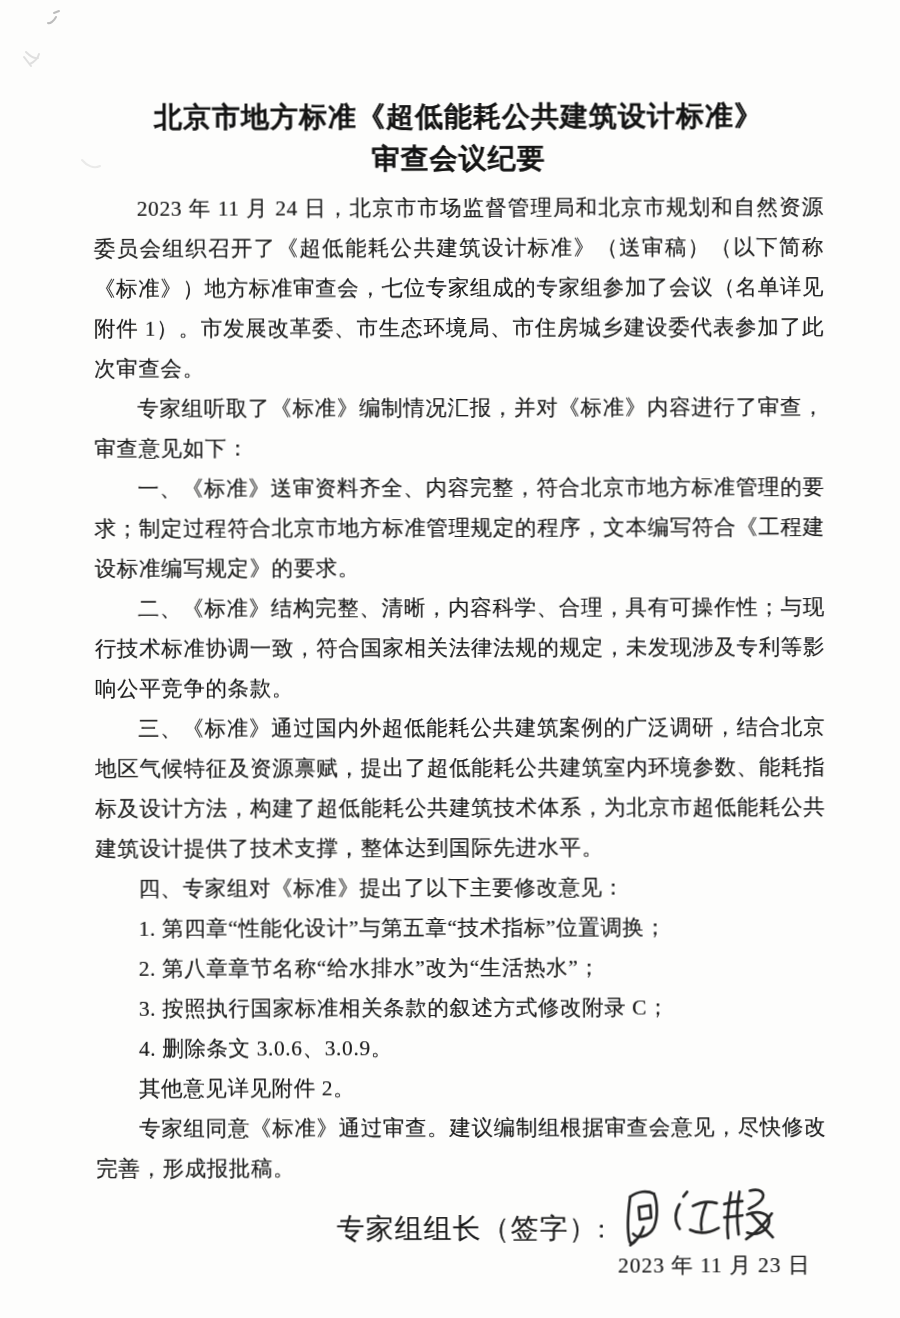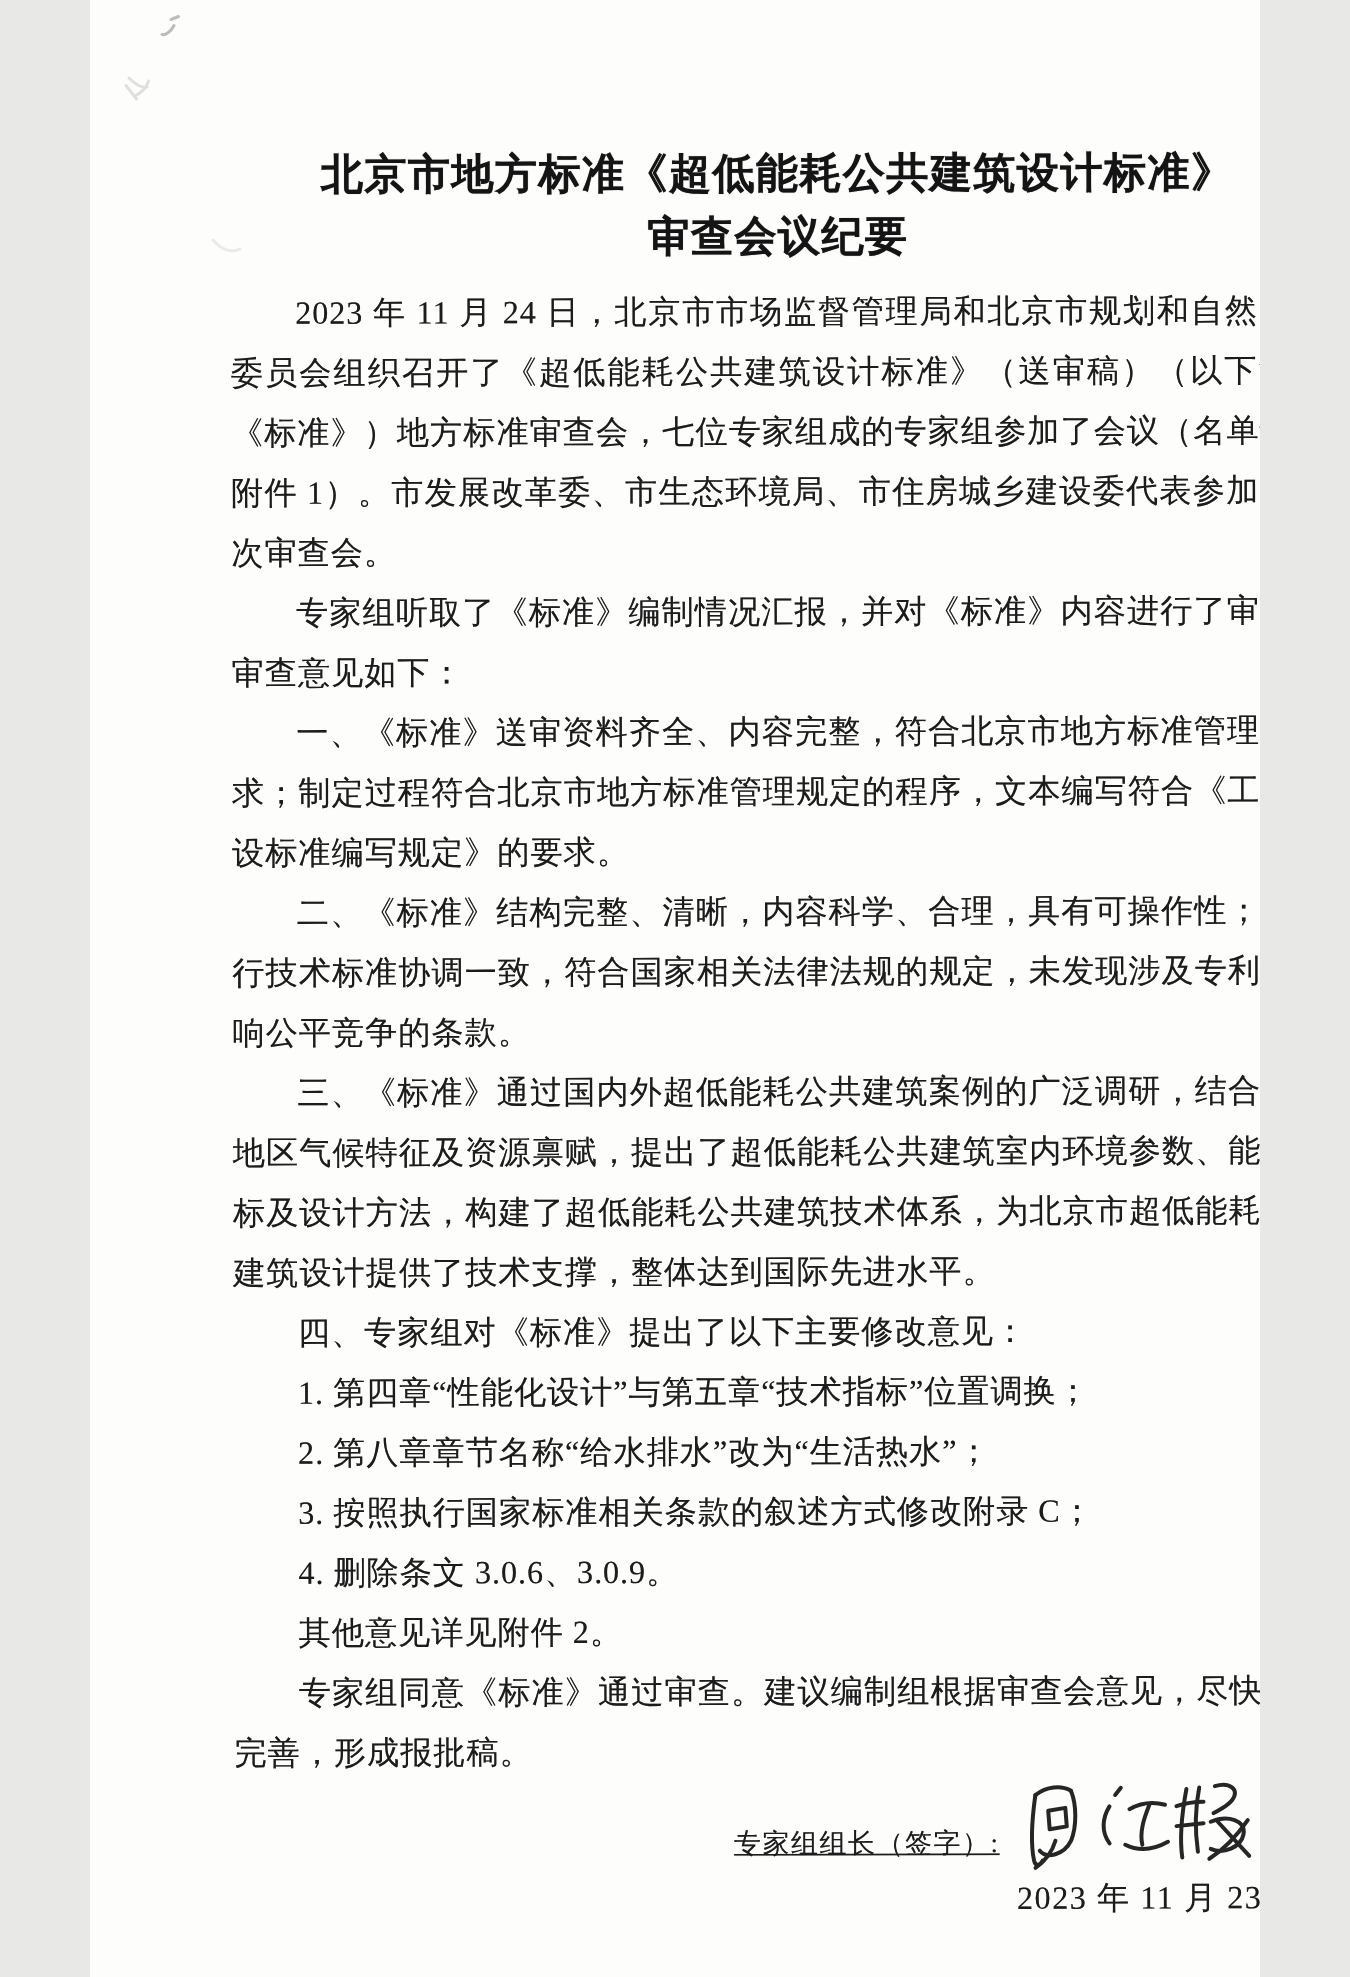--- a/index.html
+++ b/index.html
@@ -3,21 +3,21 @@
 <meta charset="utf-8">
 <title>审查会议纪要</title>
 <style>
   html, body {
     margin: 0;
     padding: 0;
     background: #e8e8e6;
   }
   .page {
     position: relative;
-    width: 780px;
+    width: 900px;
     height: 1318px;
     margin: 0 auto;
     background: #fdfdfc;
     overflow: hidden;
     font-family: "Liberation Serif", "DejaVu Serif", serif;
     color: #1c1c1c;
   }
   .scan-marks {
     position: absolute;
     top: 0;
@@ -53,25 +53,24 @@
   }
   .sign-row {
     margin-top: 2px;
     height: 56px;
     display: flex;
     align-items: flex-end;
     justify-content: flex-end;
     padding-right: 32px;
   }
   .sign-label {
-    font-size: 18px;
+    font-size: 28px;
     line-height: 34px;
     letter-spacing: 1px;
     text-shadow: 0 0 0.4px rgba(0,0,0,0.45);
-    text-decoration: underline;
   }
   .signature-svg {
     width: 180px;
     height: 76px;
     margin-bottom: -12px;
     margin-left: 8px;
   }
   .date-row {
     margin-top: 4px;
     font-size: 21.5px;

